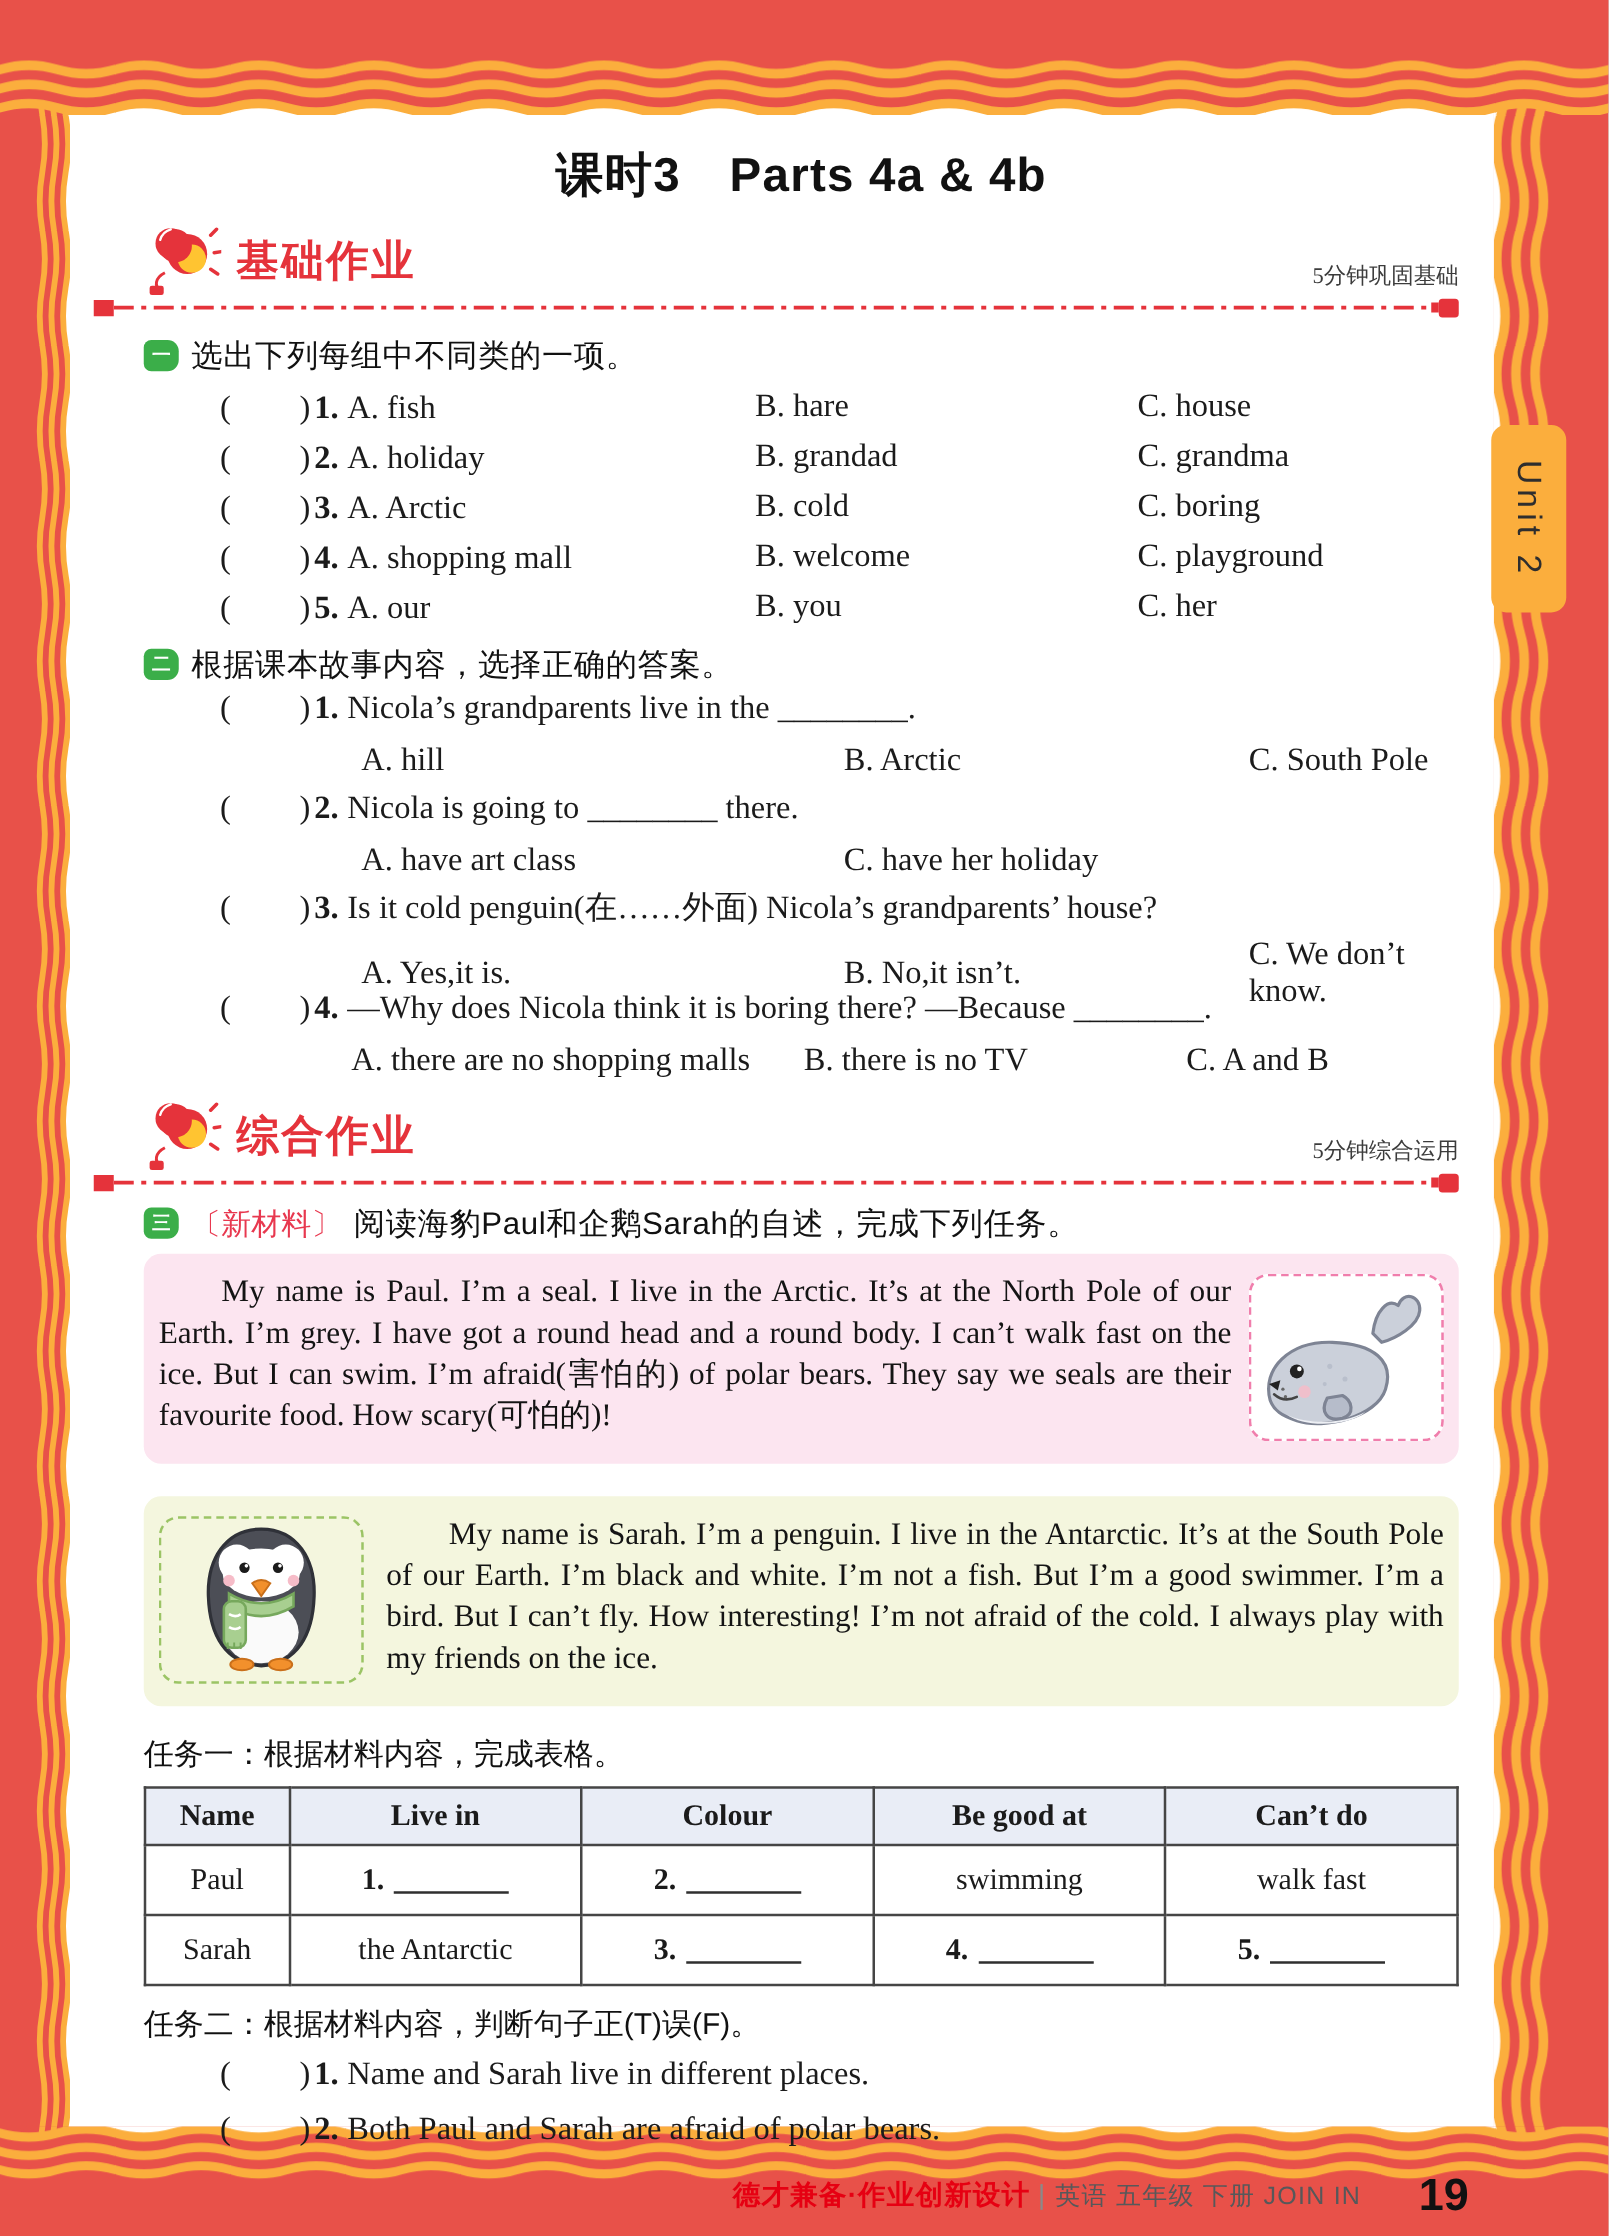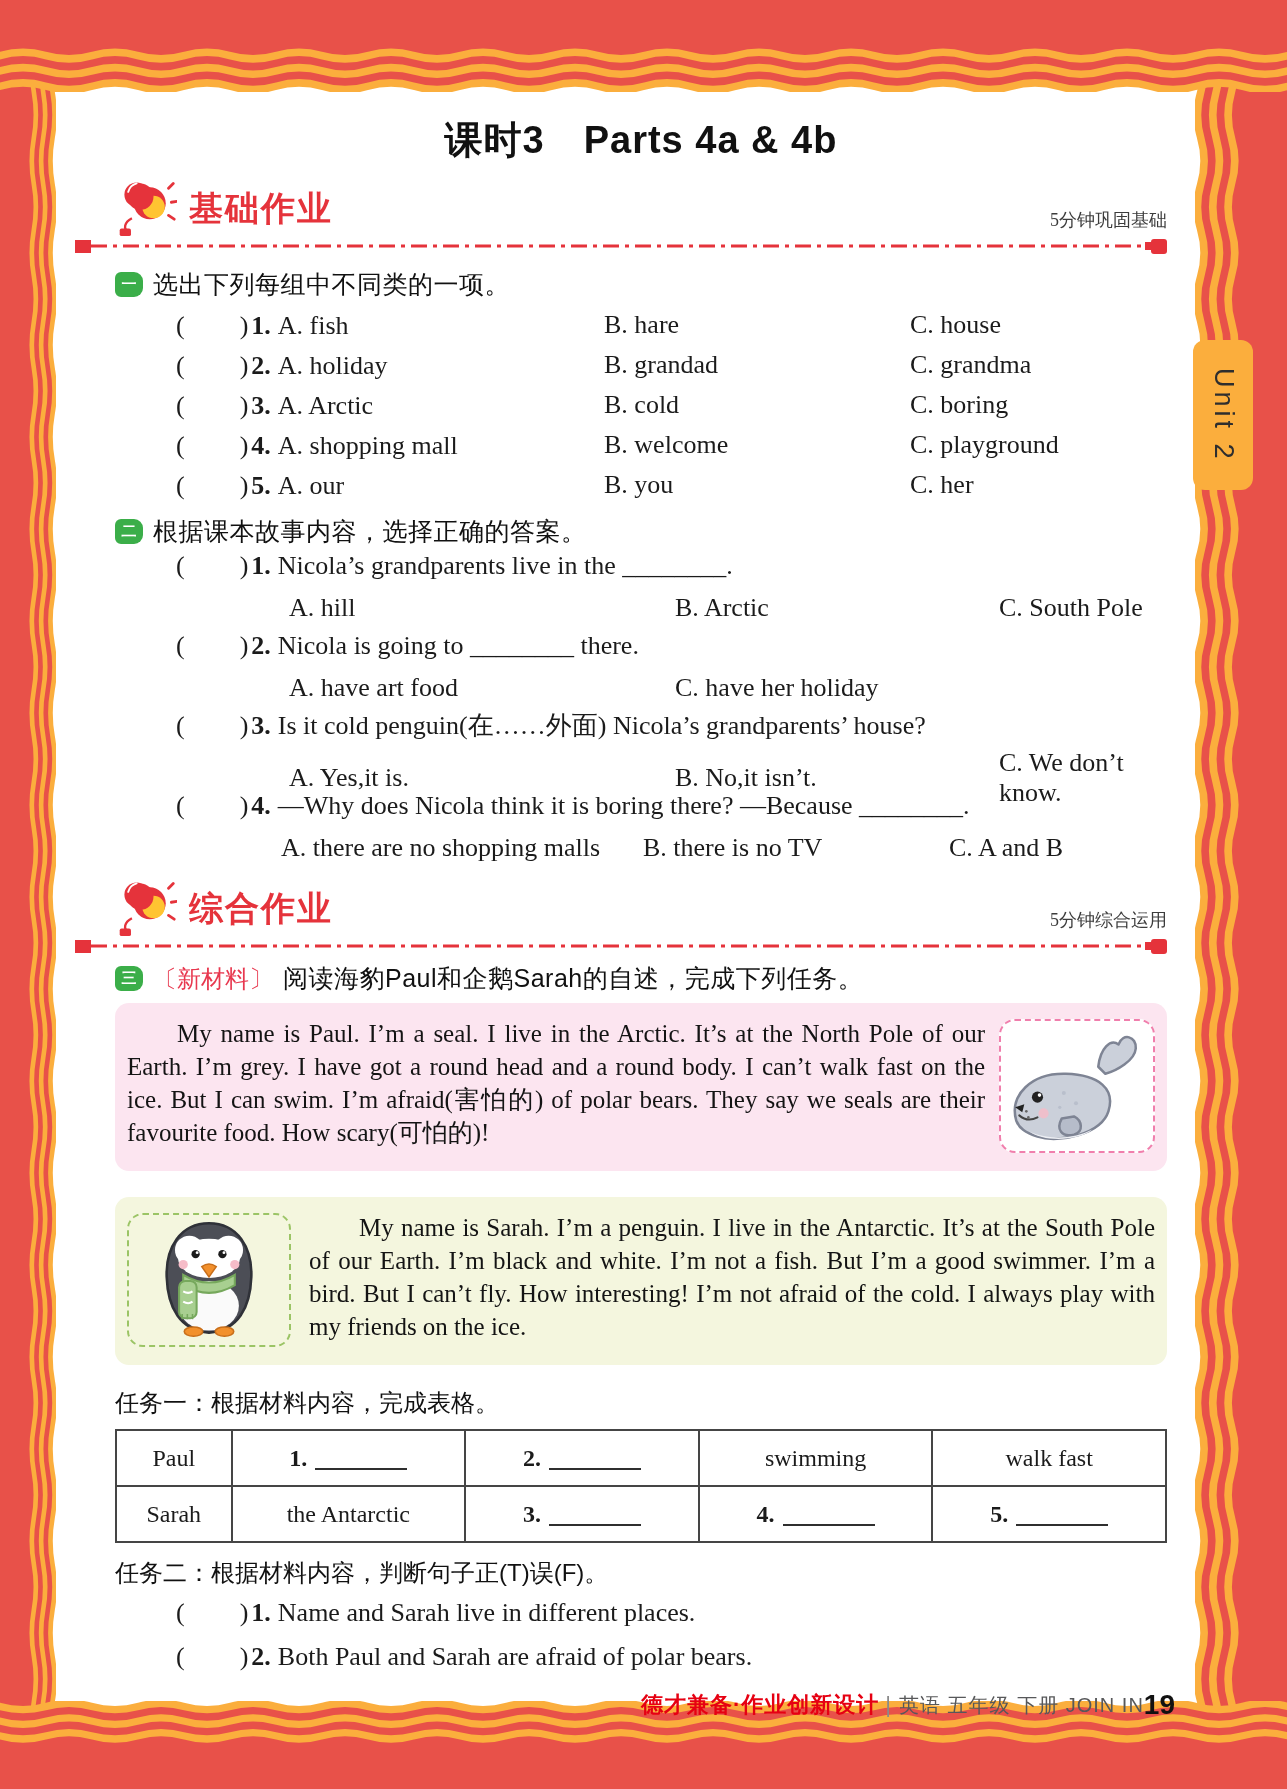--- a/index.html
+++ b/index.html
@@ -59,21 +59,21 @@
   table.summary th,table.summary td{border:2px solid #454545;text-align:center;}
   table.summary th{background:var(--table-header-bg);height:42px;font-weight:700;}
   table.summary td{height:52px;}
   table.summary col.c-name{width:11%;}
   .blank{display:inline-block;width:92px;height:22px;border-bottom:2.5px solid #2f2f2f;margin-left:8px;vertical-align:-4px;}
   .tf-row{display:flex;align-items:center;height:42px;padding-left:61px;margin-top:2px;}
   .footer{display:flex;justify-content:flex-end;align-items:center;margin-top:12px;position:relative;z-index:5;}
   .footer-brand{color:#E60012;font-weight:700;font-size:22px;letter-spacing:1px;}
   .footer-sep{color:#8a8a8a;font-size:22px;margin:0 8px 0 6px;font-weight:300;}
   .footer-meta{color:#57585A;font-size:20px;letter-spacing:1px;}
-  .page-num{font-size:28px;font-weight:700;color:#111;margin-right:-8px;}
+  .page-num{font-size:36px;font-weight:700;color:#111;margin-left:46px;margin-right:-8px;}
 </style>
 </head>
 <body>
 
 <div class="page">
 
   <svg class="bstrip b-left" viewBox="0 0 96 1789" preserveAspectRatio="none">
     <defs>
       <pattern id="wavH" width="92" height="96" patternUnits="userSpaceOnUse">
         <path d="M0,0H92V94Q69,101 46,94Q23,87 0,94Z" style="fill:var(--wave-yellow)"></path>
@@ -180,21 +180,21 @@
       </div>
       <div class="q-opts en">
         <span>A. hill</span>
         <span>B. Arctic</span>
         <span>C. South Pole</span>
       </div>
       <div class="q-stem en">
         <span><span class="paren">(　　)</span><b class="qnum">2.</b><span>Nicola is going to ________ there.</span></span>
       </div>
       <div class="q-opts en">
-        <span>A. have art food</span>
+        <span>A. have art class</span>
         <span>C. have her holiday</span>
       </div>
       <div class="q-stem en">
         <span><span class="paren">(　　)</span><b class="qnum">3.</b><span>Is it cold penguin(在……外面) Nicola’s grandparents’ house?</span></span>
       </div>
       <div class="q-opts en">
         <span>A. Yes,it is.</span>
         <span>B. No,it isn’t.</span>
         <span>C. We don’t know.</span>
       </div>
@@ -288,20 +288,27 @@
     <div class="task-label">任务一：根据材料内容，完成表格。</div>
     <table class="summary">
       <colgroup>
           <col class="c-name">
           <col>
           <col>
           <col>
           <col>
         </colgroup>
       <tbody>
+          <tr>
+        <th>Name</th>
+        <th>Live in</th>
+        <th>Colour</th>
+        <th>Be good at</th>
+        <th>Can’t do</th>
+      </tr>
       <tr>
         <td>Paul</td>
         <td><b>1.</b><span class="blank"></span></td>
         <td><b>2.</b><span class="blank"></span></td>
         <td>swimming</td>
         <td>walk fast</td>
       </tr>
       <tr>
         <td>Sarah</td>
         <td>the Antarctic</td>

